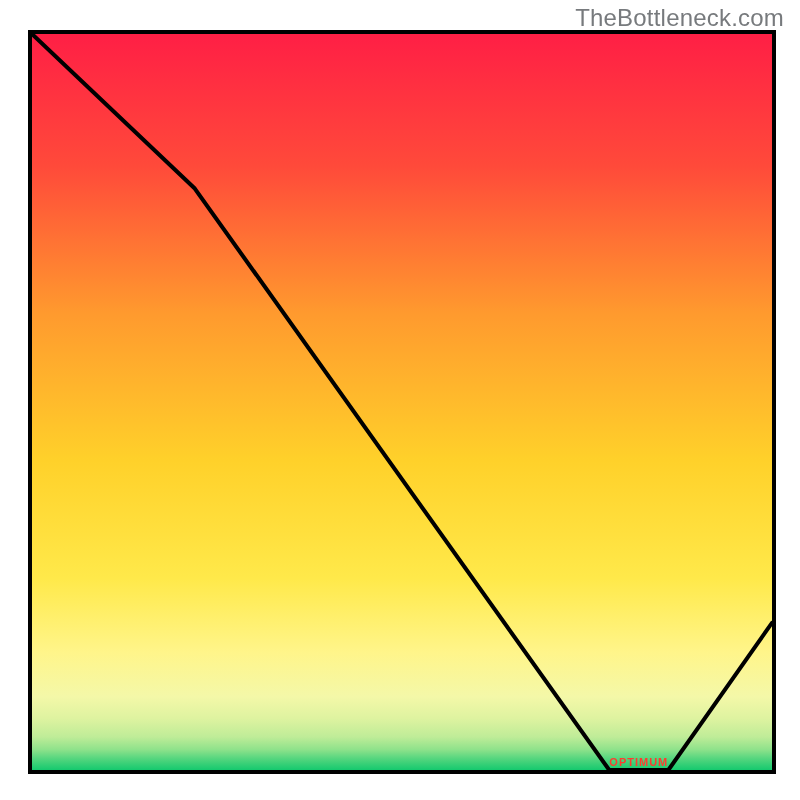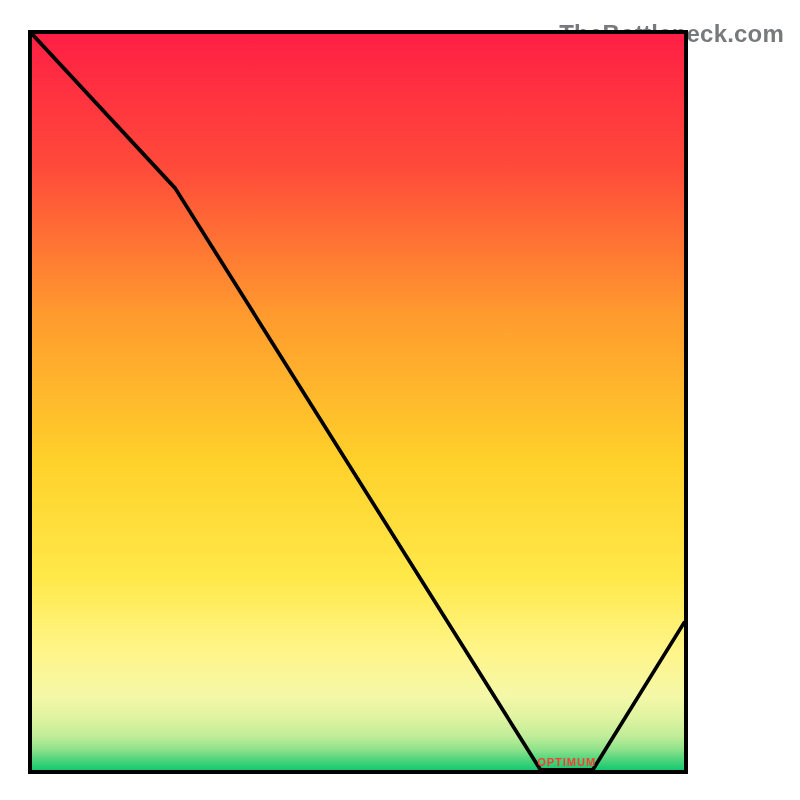--- a/index.html
+++ b/index.html
@@ -15,29 +15,28 @@
     position: relative;
     width: 800px;
     height: 800px;
   }
   .watermark {
     position: absolute;
     top: 4px;
     right: 16px;
     color: #777a7d;
     font-size: 24px;
-    font-weight: 700;
+    font-weight: 400;
     letter-spacing: 0.2px;
-    margin-top: 16px;
   }
   .plot-outer {
     position: absolute;
     left: 28px;
     top: 30px;
-    width: 660px;   
+    width: 748px;   
     height: 744px;  
     border: 4px solid #000;
     box-sizing: border-box;
   }
   .plot-inner {
     position: absolute;
     inset: 0;
     overflow: hidden;
   }
   svg.bg, svg.line {

